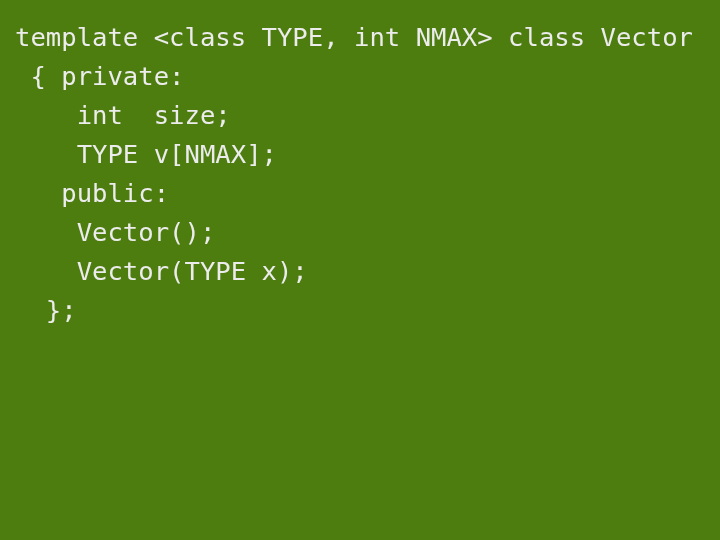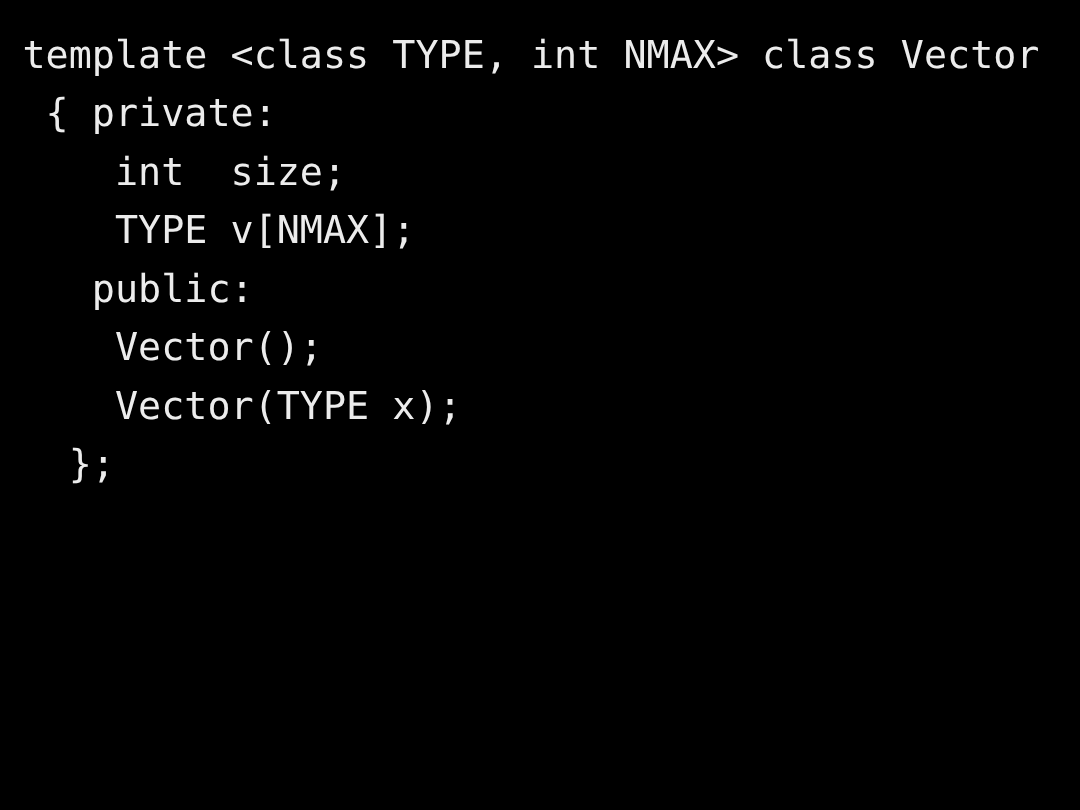--- a/index.html
+++ b/index.html
@@ -39,17 +39,17 @@
   .code-line {
     display: block;
     height: 39px;
     white-space: pre;
     color: #ececec;
   }
 </style>
 </head>
 <body style="background: rgb(38, 38, 38);">
 
-<div id="slide" style="background: #000000;">
+<div id="slide" style="background: #4d7c0f;">
 
   <pre id="code-block" style="color: rgb(236, 236, 236);"><code><span class="code-line">template &lt;class TYPE, int NMAX&gt; class Vector</span><span class="code-line"> { private:</span><span class="code-line">    int  size;</span><span class="code-line">    TYPE v[NMAX];</span><span class="code-line">   public:</span><span class="code-line">    Vector();</span><span class="code-line">    Vector(TYPE x);</span><span class="code-line">  };</span></code></pre>
 
 </div>
 
 </body></html>

